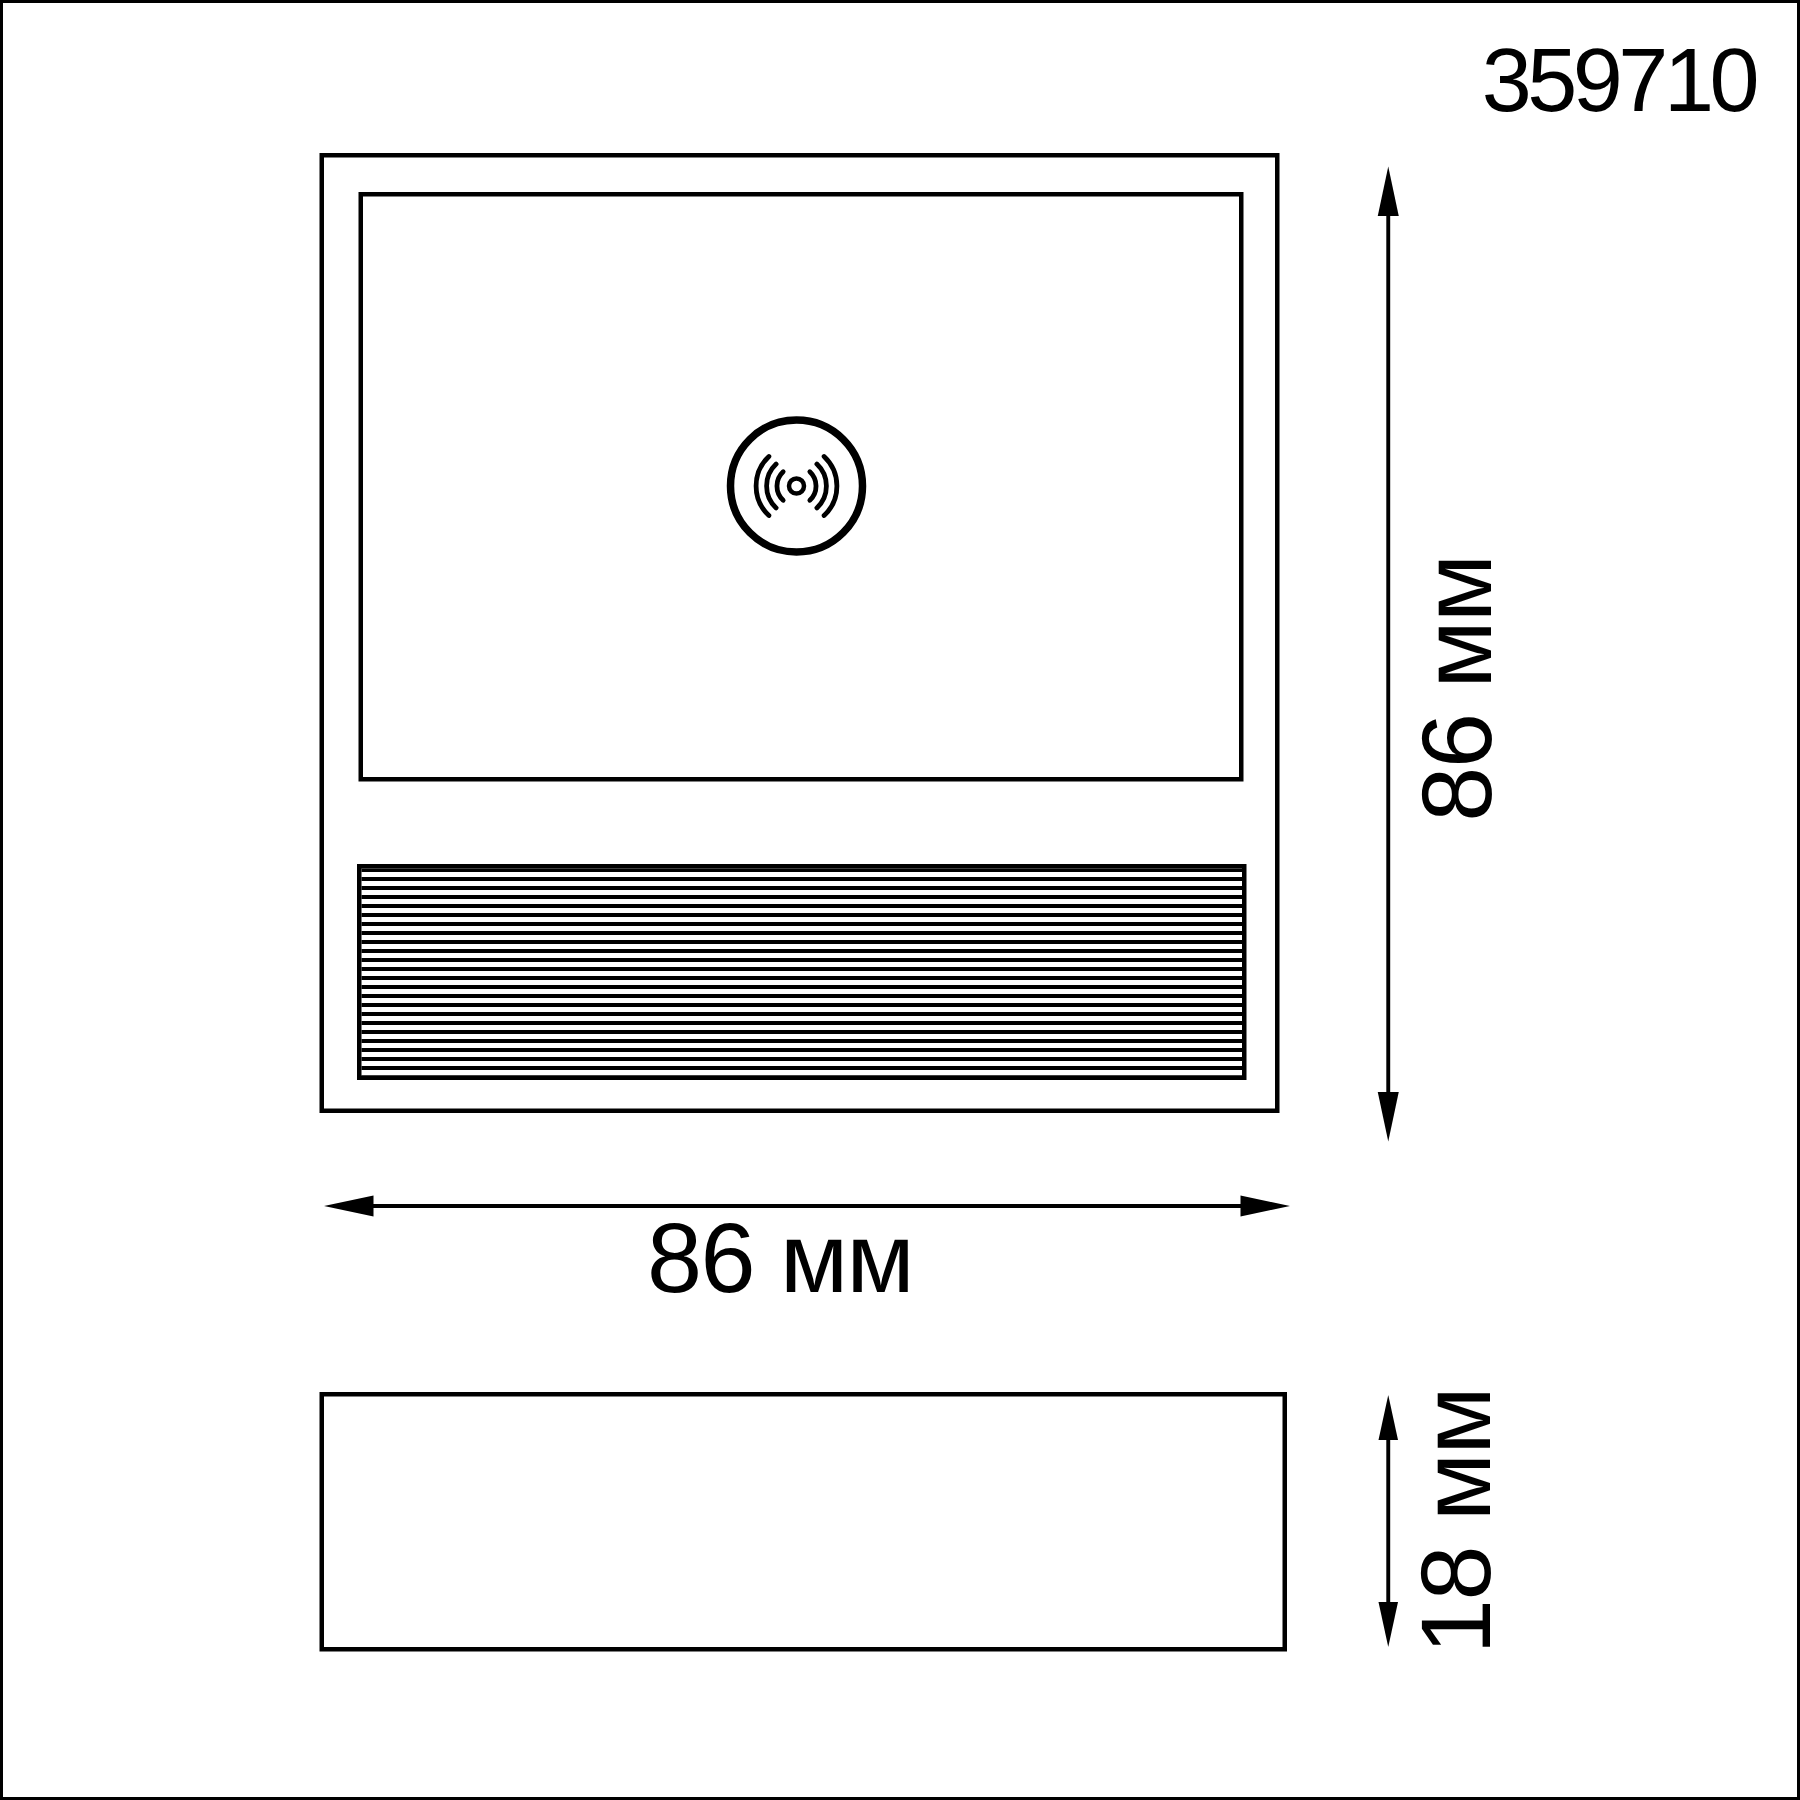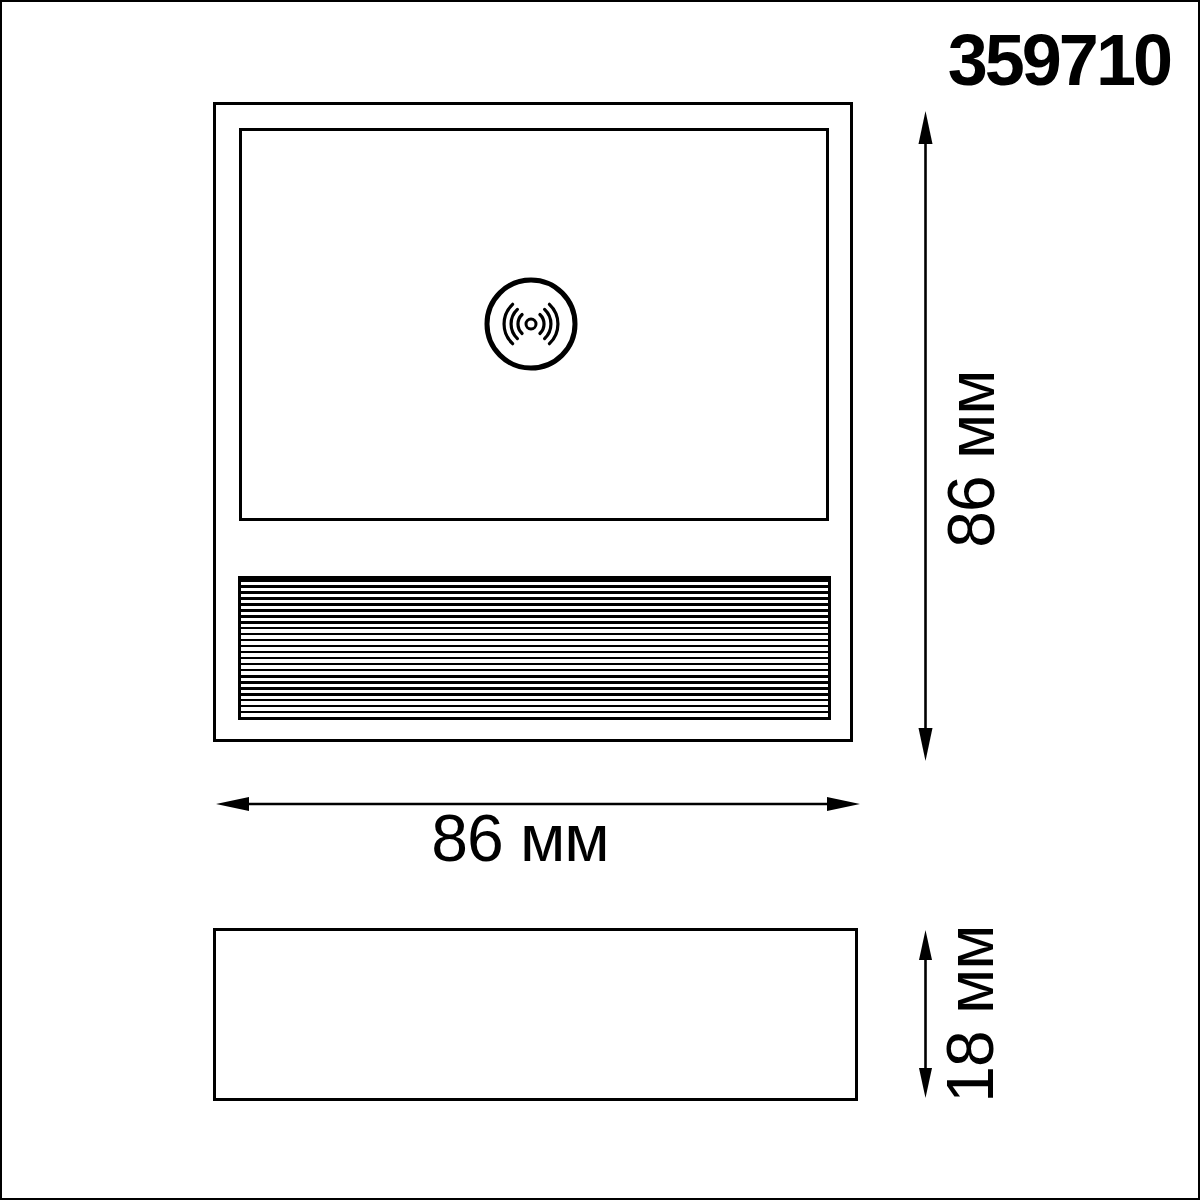--- a/index.html
+++ b/index.html
@@ -9,22 +9,22 @@
     background:#fff;
     box-sizing:border-box;
     border:2px solid #000;
     overflow:hidden;
     font-family:"Liberation Sans","DejaVu Sans",sans-serif;
     color:#000;
   }
   .product-code{
     position:absolute;
     top:22px;right:28px;
-    font-size:72px;
-    font-weight:700;
+    font-size:60px;
+    font-weight:400;
     letter-spacing:-3px;
     line-height:1;
     white-space:nowrap;
   }
   
   .front-view{
     position:absolute;
     left:211px;top:100px;
     width:640px;height:640px;
     border:3px solid #000;

